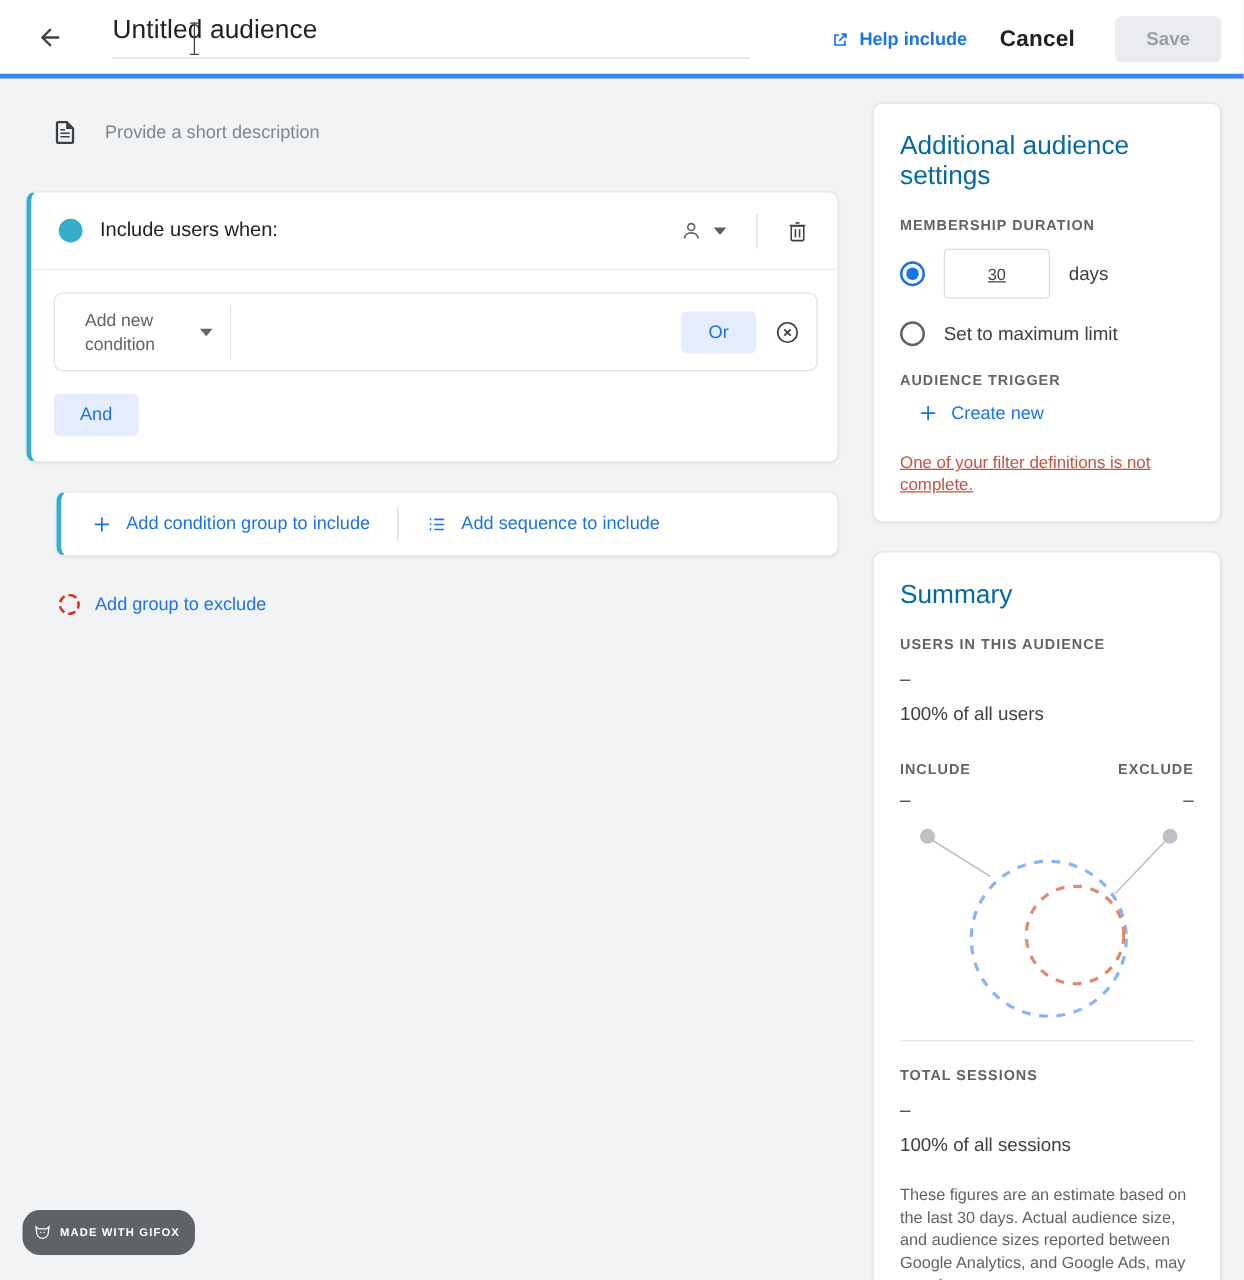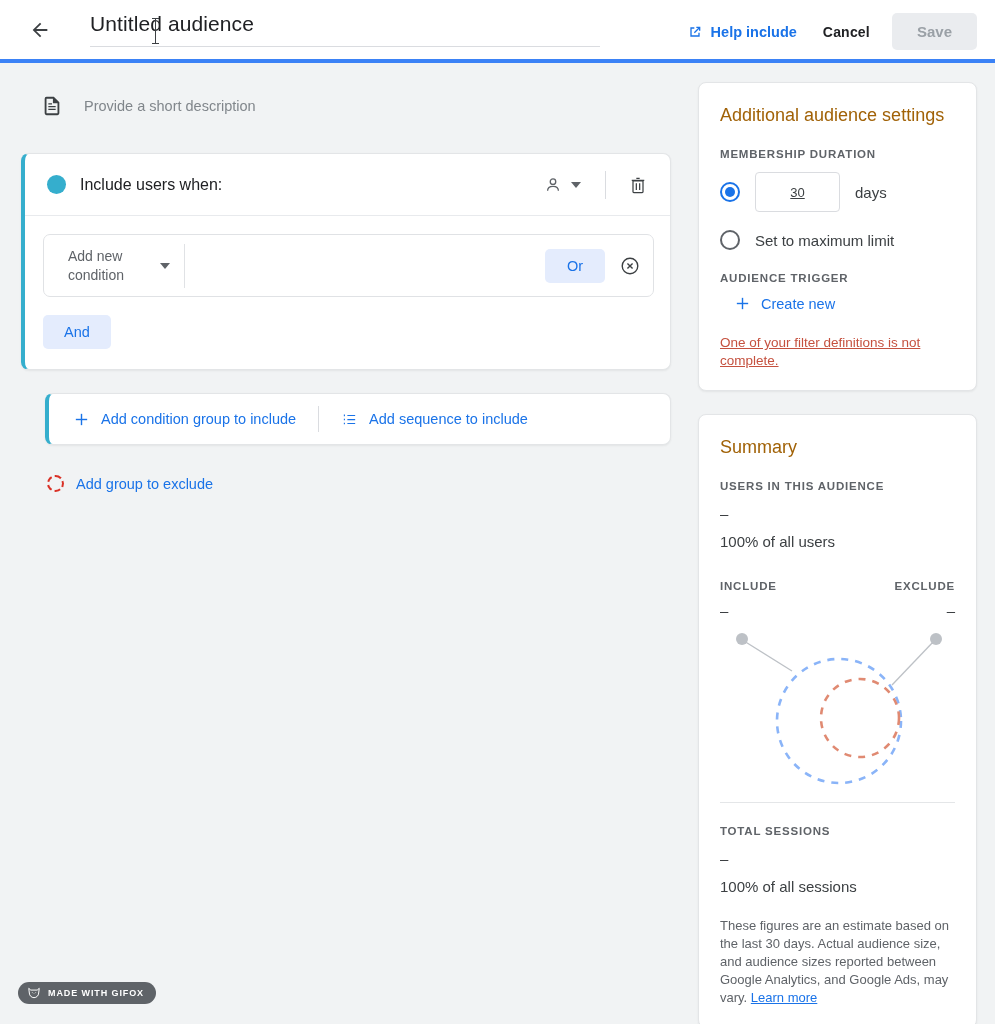--- a/index.html
+++ b/index.html
@@ -43,22 +43,22 @@
   .header-right {
     position: absolute; right: 18px; top: 0; height: 63px;
     display: flex; align-items: center; gap: 0;
   }
   .help-link {
     display: flex; align-items: center; gap: 8px;
     color: #1a73e8; font-size: 14.5px; font-weight: 600;
     cursor: pointer; margin-right: 26px;
   }
   .cancel-btn {
-    color: #202124; font-size: 14px; font-weight: 700;
-    cursor: pointer; margin-right: 22px; letter-spacing: .2px;
+    color: #202124; font-size: 18px; font-weight: 700;
+    cursor: pointer; margin-right: 32px; letter-spacing: .2px;
   }
   .save-btn {
     background: #eaecef; color: #9aa0a6; font-size: 15px; font-weight: 600;
     border: none; border-radius: 5px; padding: 10px 25px;
     font-family: "Liberation Sans", sans-serif; cursor: default;
   }
 
   
   .body-area {
     position: absolute; top: 63px; left: 0; right: 0; bottom: 0;
@@ -156,21 +156,21 @@
     border: 2px dashed #d93025;
   }
 
   
   .panel {
     background: #fff; border-radius: 8px; border: 1px solid #e3e5e7;
     box-shadow: 0 1px 2px rgba(60,64,67,.08);
     padding: 22px 21px 20px 21px;
   }
   .panel + .panel { margin-top: 23px; }
-  .panel-title { font-size: 18px; color: #a16207; }
+  .panel-title { font-size: 21px; color: #0369a1; }
   .section-label {
     font-size: 11.5px; color: #5f6368; font-weight: 700;
     letter-spacing: .8px; margin-top: 22px;
   }
   .dur-row { display: flex; align-items: center; margin-top: 12px; gap: 15px; }
   .radio {
     width: 20px; height: 20px; border-radius: 50%;
     border: 2px solid #5f6368; flex: 0 0 auto;
     display: flex; align-items: center; justify-content: center; cursor: pointer;
   }
@@ -207,21 +207,21 @@
   .hr { height: 1px; background: #e4e6e8; margin-top: 6px; }
   .foot-note {
     font-size: 13px; color: #5f6368; line-height: 18px; margin-top: 22px;
   }
   .learn-link { color: #1a73e8; text-decoration: underline; cursor: pointer; }
 
   
   .watermark {
     position: absolute; left: 18px; bottom: 20px;
     background: #5f6368; color: #fff; border-radius: 14px;
-    height: 22px; display: flex; align-items: center; gap: 7px;
+    height: 36px; display: flex; align-items: center; gap: 7px;
     padding: 0 12px 0 9px;
     font-size: 9px; font-weight: 700; letter-spacing: .9px; text-align: right;
   }
 </style>
 </head>
 <body>
 
 <div id="app">
 
   <div class="header">

